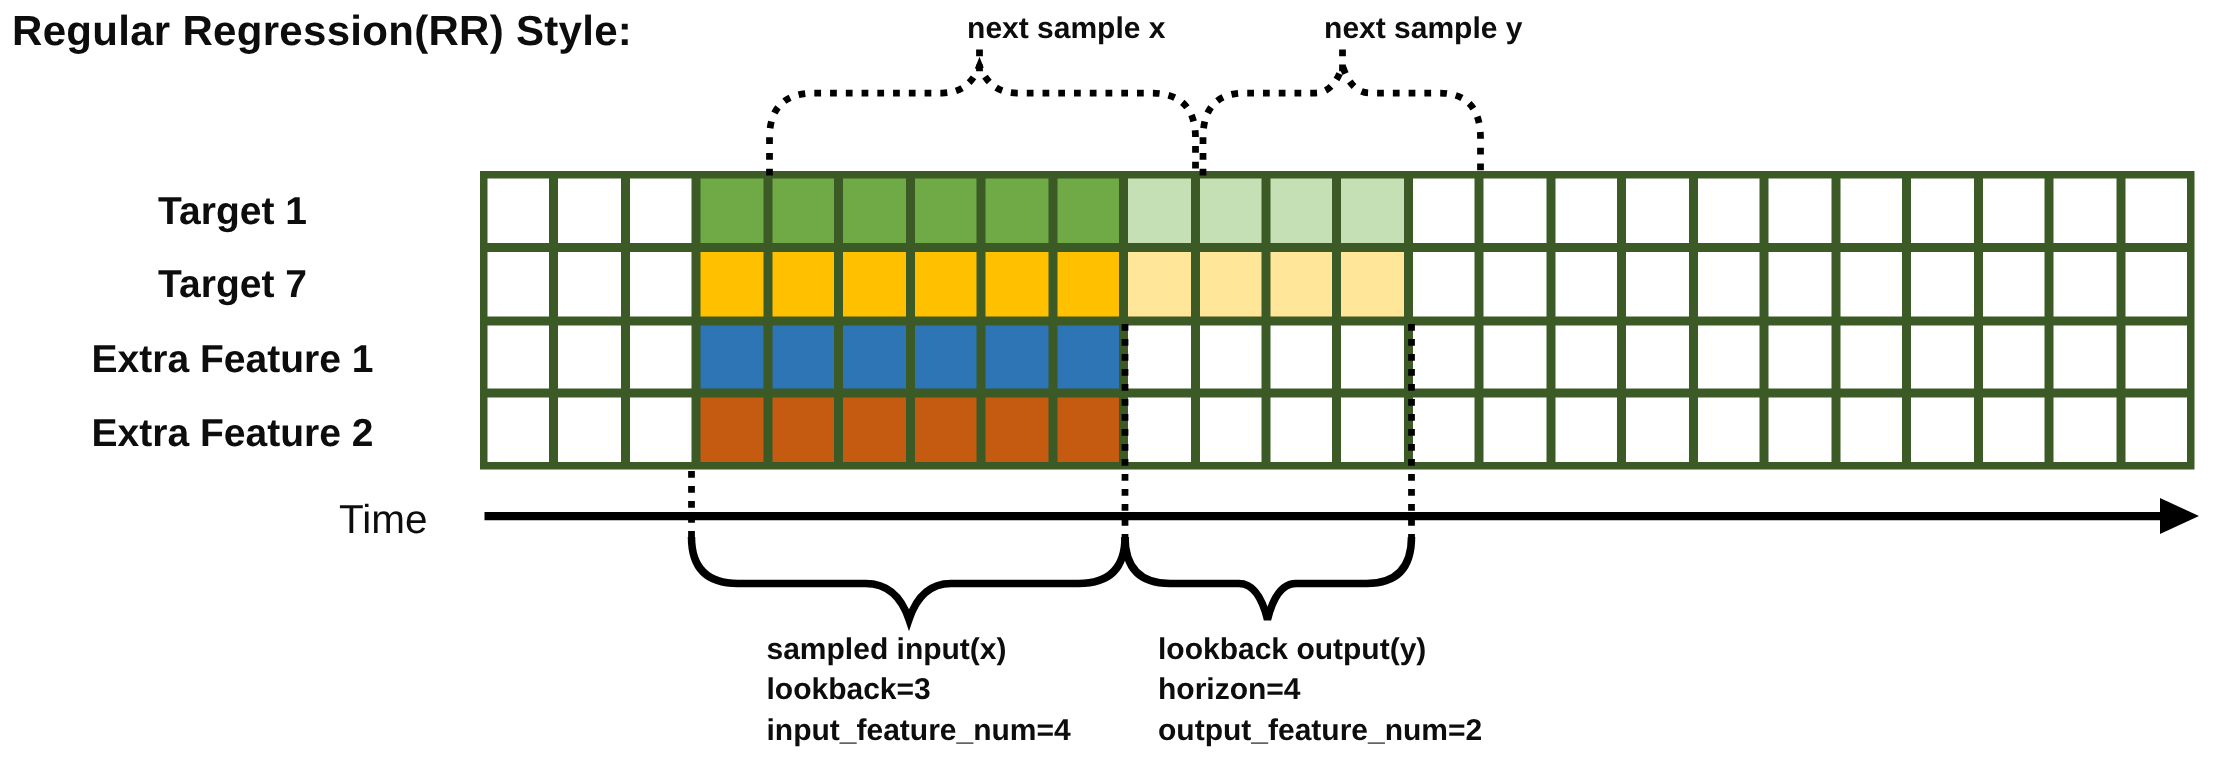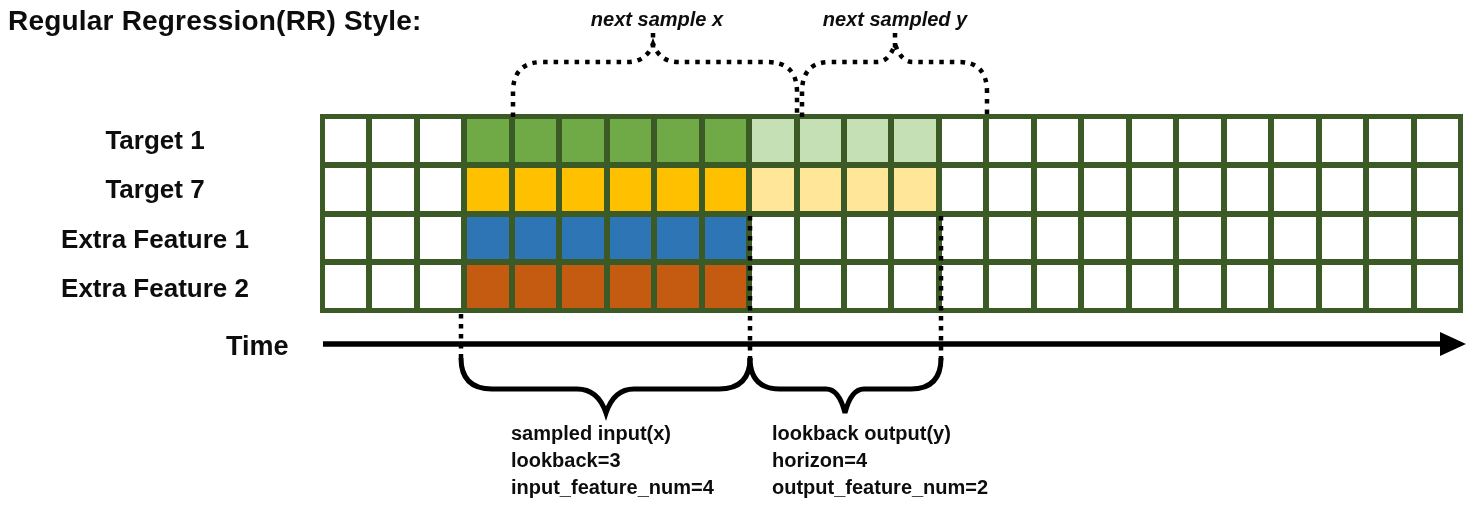--- a/index.html
+++ b/index.html
@@ -17,24 +17,23 @@
     left: 8px; top: 5px;
     font-size: 28px;
     font-weight: bold;
     letter-spacing: 0.2px;
     white-space: nowrap;
   }
   .next-label {
     position: absolute;
     top: 8px;
     width: 240px;
-    text-align: center;
+    text-align: right;
     font-size: 20px;
     font-weight: bold;
-    font-style: italic;
     white-space: nowrap;
   }
   .next-x { left: 537px; }
   .next-y { left: 775px; }
   .row-label {
     position: absolute;
     left: 0;
     width: 310px;
     height: 50px;
     line-height: 50px;
@@ -51,21 +50,21 @@
     grid-template-columns: repeat(24, 1fr);
     grid-auto-rows: 1fr;
     gap: 6px;
     padding: 5px;
   }
   .cell { background: #ffffff; }
   .time-label {
     position: absolute;
     left: 226px; top: 331px;
     font-size: 27px;
-    font-weight: bold;
+    font-weight: normal;
     white-space: nowrap;
   }
   .overlay {
     position: absolute;
     left: 0; top: 0;
     width: 1476px; height: 516px;
     pointer-events: none;
   }
   .caption {
     position: absolute;
@@ -80,21 +79,21 @@
   .caption div { white-space: nowrap; }
 </style>
 </head>
 <body>
 
 <div class="canvas">
 
   <div class="title">Regular Regression(RR) Style:</div>
 
   <div class="next-label next-x">next sample x</div>
-  <div class="next-label next-y">next sampled y</div>
+  <div class="next-label next-y">next sample y</div>
 
   <div class="row-label" style="top:115px">Target 1</div>
   <div class="row-label" style="top:164px">Target 7</div>
   <div class="row-label" style="top:214px">Extra Feature 1</div>
   <div class="row-label" style="top:263px">Extra Feature 2</div>
 
   <div class="grid" id="grid" style="background: rgb(59, 90, 37);">
       <div class="cell"></div>
       <div class="cell"></div>
       <div class="cell"></div>

